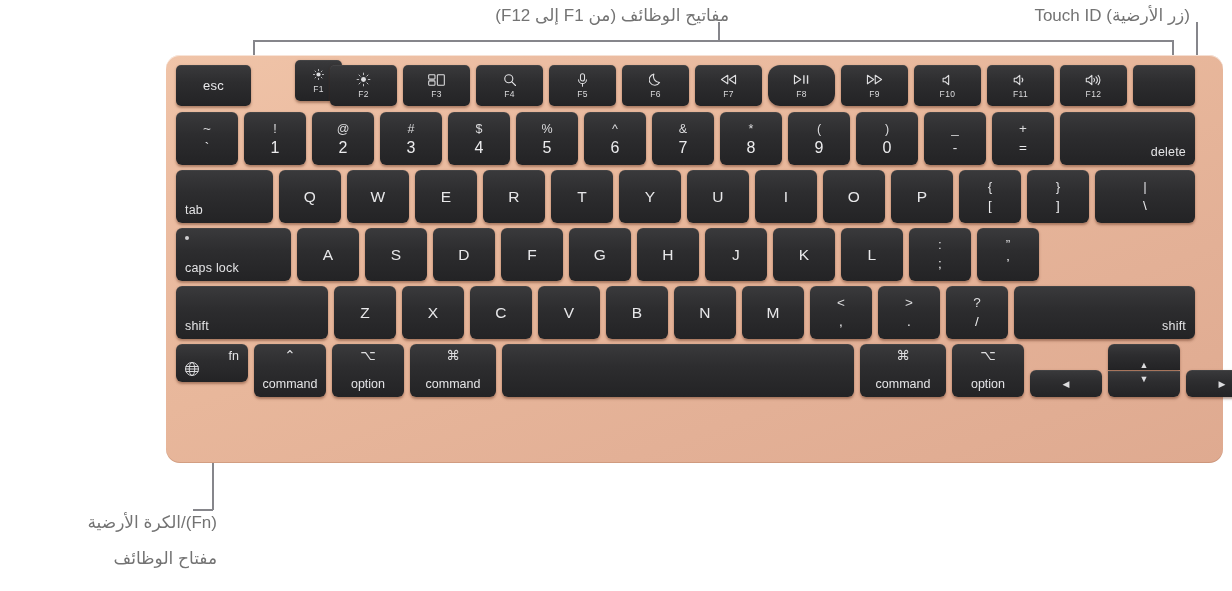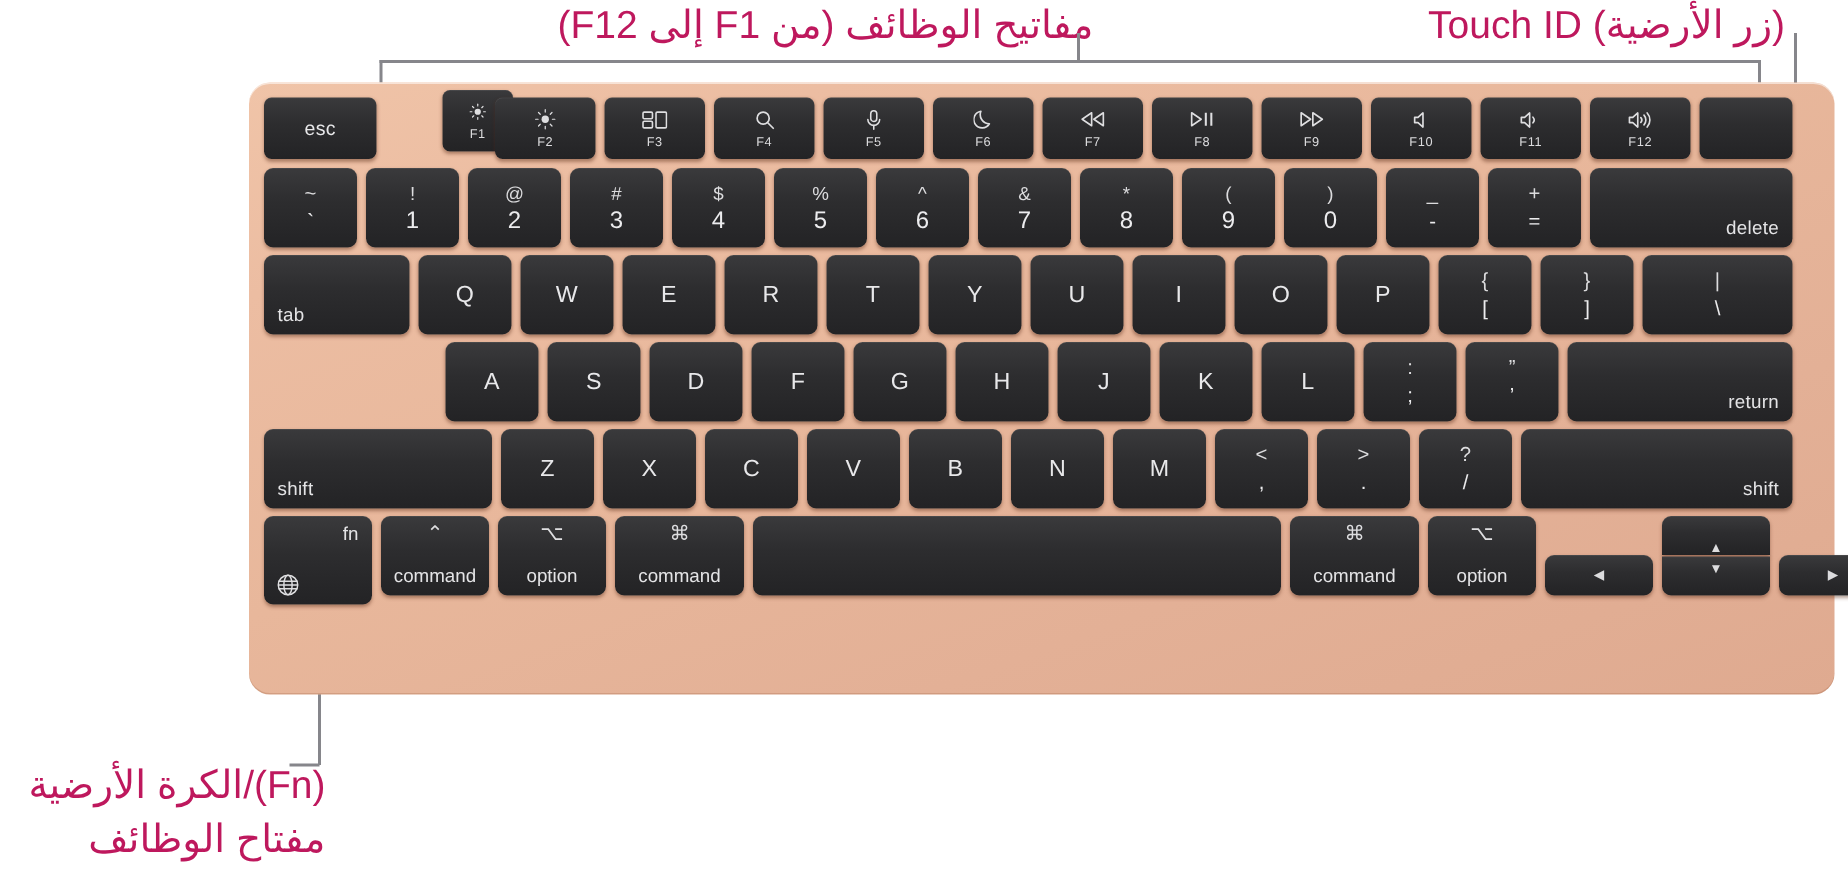--- a/index.html
+++ b/index.html
@@ -7,22 +7,22 @@
     width:1232px;height:591px;
     background:#ffffff;
     font-family:"Liberation Sans","DejaVu Sans",sans-serif;
     overflow:hidden;
     position:relative;
   }
 
   
   .anno{
     position:absolute;
-    color:#be185d;
-    font-size:26px;
+    color:#737373;
+    font-size:17px;
     line-height:28px;
     direction:rtl;
     unicode-bidi:plaintext;
     white-space:nowrap;
   }
   #anno-fnkeys{ top:2px; right:503px; text-align:right;}
   #anno-touchid{ top:2px; right:42px; text-align:right;}
   #anno-fn{ top:505px; right:1015px; text-align:right; line-height:36px;}
 
   .leader{position:absolute;background:#86868b;}
@@ -237,21 +237,21 @@
       <span class="fi">
         <svg width="17" height="11" viewBox="0 0 18 12" fill="none" stroke="#dedee0" stroke-width="1.2" stroke-linejoin="round">
           <path d="M8.2 1.3 L1.3 6 L8.2 10.7 Z"></path>
           <path d="M16.7 1.3 L9.8 6 L16.7 10.7 Z"></path>
         </svg>
       </span>
       <span class="fl">F7</span>
     </div>
   </div>
 
-  <div class="key fnrow" style="left:602px;top:10px;width:67px;height:41px;">
+  <div class="key fnrow" style="left:602px;top:10px;width:67px;height:41px;border-radius:12px;">
     <div class="k-fn">
       <span class="fi">
         <svg width="17" height="11" viewBox="0 0 18 12" fill="none" stroke="#dedee0" stroke-width="1.2" stroke-linejoin="round">
           <path d="M1.3 1.3 L8.2 6 L1.3 10.7 Z"></path>
           <line x1="11.6" y1="1.3" x2="11.6" y2="10.7" stroke-width="1.5"></line>
           <line x1="15.6" y1="1.3" x2="15.6" y2="10.7" stroke-width="1.5"></line>
         </svg>
       </span>
       <span class="fl">F8</span>
     </div>
@@ -441,20 +441,26 @@
       <span class="lo">]</span>
     </div>
   </div>
   <div class="key" style="left:929px;top:115px;width:100px;height:53px;">
     <div class="k-dual sym">
       <span class="up">|</span>
       <span class="lo">\</span>
     </div>
   </div>
 
+  <div class="key" style="left:10px;top:173px;width:115px;height:53px;">
+    <div class="k-corner">
+      <span class="capsdot"></span>
+      <span class="lab left">caps lock</span>
+    </div>
+  </div>
   <div class="key" style="left:131px;top:173px;width:62px;height:53px;">
     <div class="k-center">A</div>
   </div>
   <div class="key" style="left:199px;top:173px;width:62px;height:53px;">
     <div class="k-center">S</div>
   </div>
   <div class="key" style="left:267px;top:173px;width:62px;height:53px;">
     <div class="k-center">D</div>
   </div>
   <div class="key" style="left:335px;top:173px;width:62px;height:53px;">
@@ -478,25 +484,20 @@
   <div class="key" style="left:743px;top:173px;width:62px;height:53px;">
     <div class="k-dual sym">
       <span class="up">:</span>
       <span class="lo">;</span>
     </div>
   </div>
   <div class="key" style="left:811px;top:173px;width:62px;height:53px;">
     <div class="k-dual sym">
       <span class="up">”</span>
       <span class="lo">’</span>
-    </div>
-  </div>
-  <div class="key" style="left:879px;top:173px;width:150px;height:53px;">
-    <div class="k-corner">
-      <span class="lab right">return</span>
     </div>
   </div>
 
   <div class="key" style="left:10px;top:231px;width:152px;height:53px;">
     <div class="k-corner">
       <span class="lab left">shift</span>
     </div>
   </div>
   <div class="key" style="left:168px;top:231px;width:62px;height:53px;">
     <div class="k-center">Z</div>
@@ -536,21 +537,21 @@
       <span class="up">?</span>
       <span class="lo">/</span>
     </div>
   </div>
   <div class="key" style="left:848px;top:231px;width:181px;height:53px;">
     <div class="k-corner">
       <span class="lab right">shift</span>
     </div>
   </div>
 
-  <div class="key" style="left:10px;top:289px;width:72px;height:59px;text-align:center;">
+  <div class="key" style="left:10px;top:289px;width:72px;height:38px;text-align:center;">
     <div class="k-corner">
       <span class="tag right">fn</span>
       <span class="globe">
         <svg width="16" height="16" viewBox="0 0 18 18" fill="none" stroke="#dedee0" stroke-width="1.1">
           <circle cx="9" cy="9" r="7.3"></circle>
           <ellipse cx="9" cy="9" rx="3.1" ry="7.3"></ellipse>
           <line x1="1.9" y1="6.2" x2="16.1" y2="6.2"></line>
           <line x1="1.7" y1="9" x2="16.3" y2="9"></line>
           <line x1="1.9" y1="11.8" x2="16.1" y2="11.8"></line>
         </svg>

